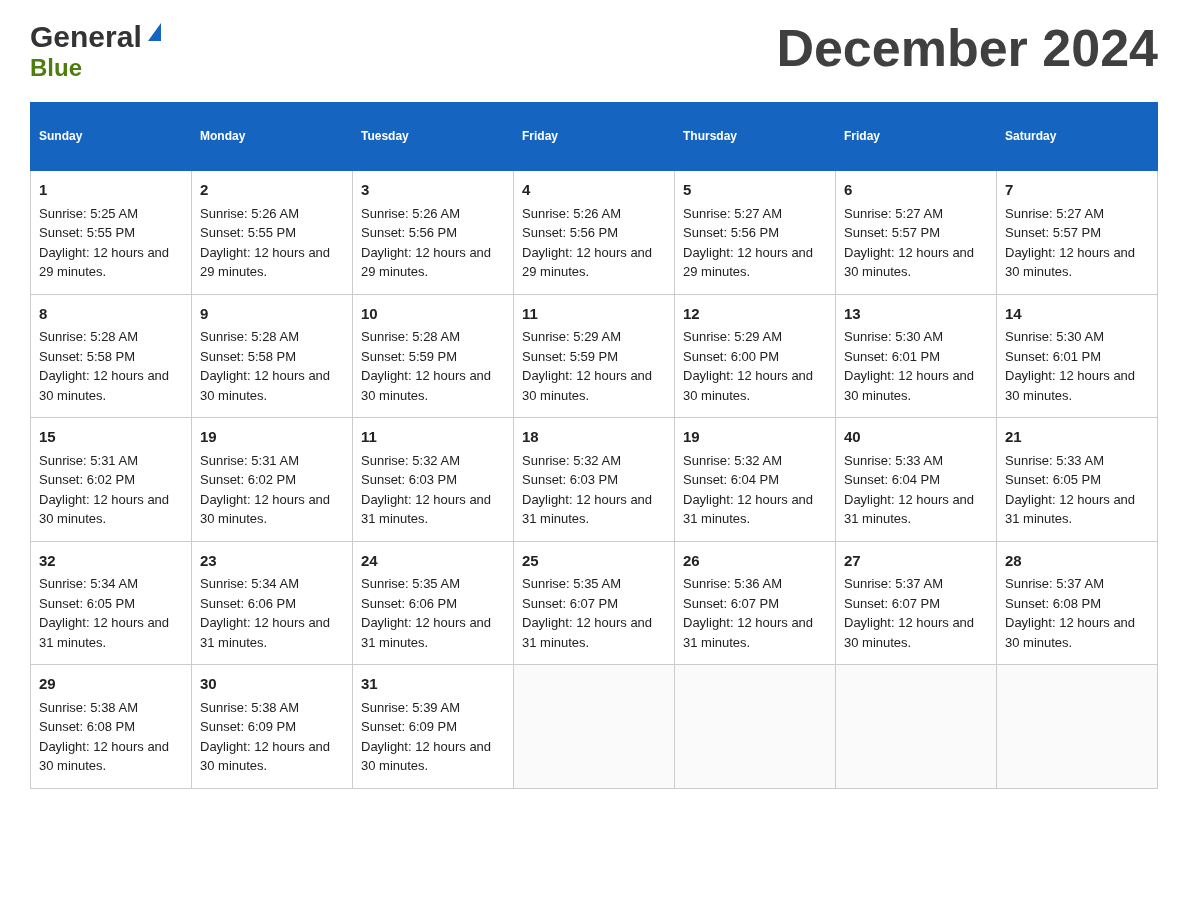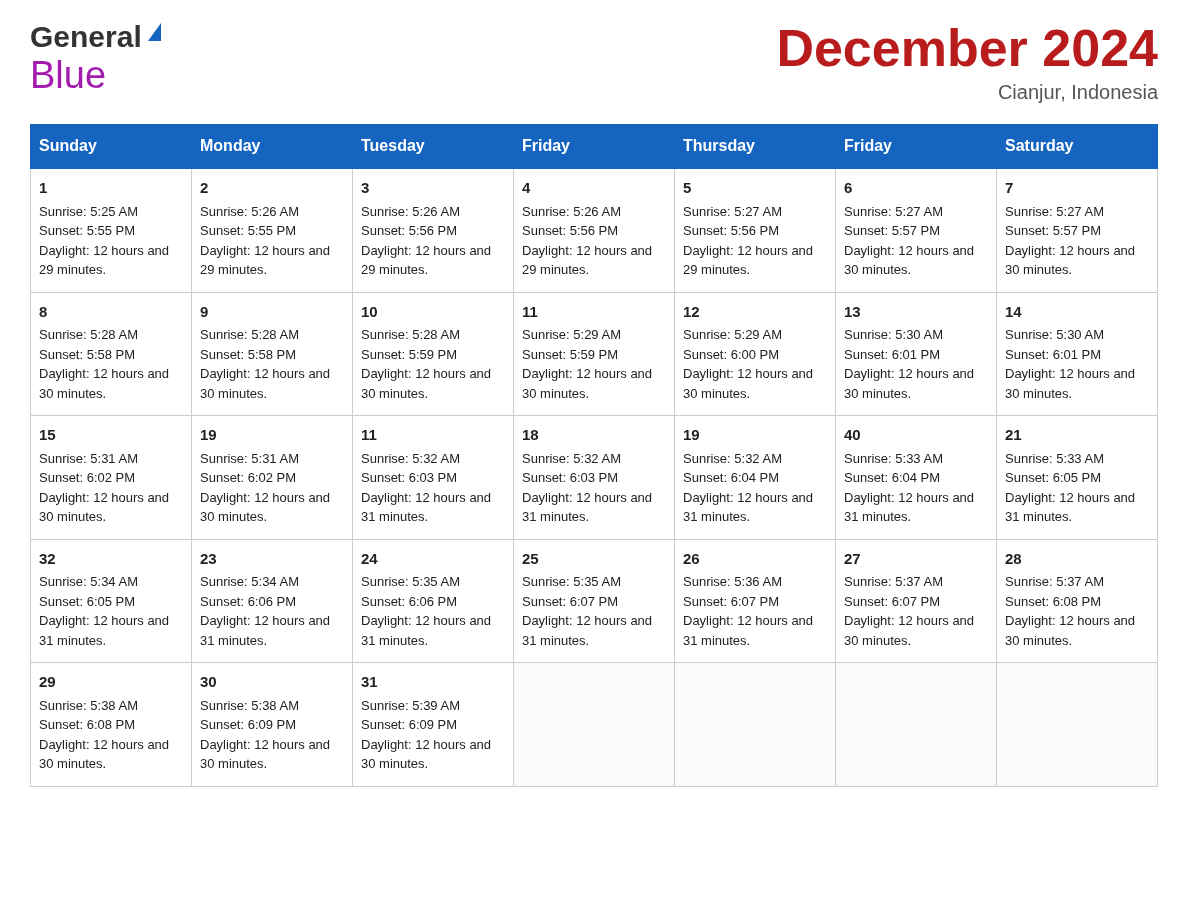--- a/index.html
+++ b/index.html
@@ -21,39 +21,39 @@
       display: flex;
       flex-direction: column;
       align-items: flex-start;
     }
     .title-section {
       text-align: right;
     }
     .month-title {
       font-size: 52px;
       font-weight: bold;
-      color: #b91c1c;
+      color: #404040;
       line-height: 1.1;
     }
     .location {
       font-size: 20px;
       color: #555;
       margin-top: 4px;
     }
     table {
       width: 100%;
       border-collapse: collapse;
       table-layout: fixed;
     }
     thead tr th {
       background-color: #1565c0;
       color: #fff;
-      font-size: 16px;
+      font-size: 12px;
       font-weight: bold;
-      padding: 12px 8px;
+      padding: 26px 8px;
       text-align: left;
       border: 1px solid #1565c0;
     }
     tbody tr td {
       vertical-align: top;
       padding: 8px 8px 12px 8px;
       border: 1px solid #ccc;
       font-size: 13px;
       line-height: 1.5;
       background: #fff;
@@ -85,41 +85,40 @@
       display: inline-block;
       width: 0;
       height: 0;
       border-left: 13px solid transparent;
       border-bottom: 18px solid #1565c0;
       margin: 0 2px;
       position: relative;
       top: -5px;
     }
     .logo-text-blue {
-      font-size: 38px;
-      font-weight: normal;
-      color: #a21caf;
+      font-size: 24px;
+      font-weight: bold;
+      color: #4d7c0f;
     }
   </style>
 </head>
 <body>
 
 <div class="header">
   <div class="logo">
     <div class="logo-row">
       <span class="logo-text-general">General</span>
       <span class="logo-icon"></span>
     </div>
     <div>
       <span class="logo-text-blue">Blue</span>
     </div>
   </div>
   <div class="title-section">
     <div class="month-title">December 2024</div>
-    <div class="location">Cianjur, Indonesia</div>
   </div>
 </div>
 
 <table>
   <thead>
     <tr>
       <th>Sunday</th>
       <th>Monday</th>
       <th>Tuesday</th>
       <th>Friday</th>

